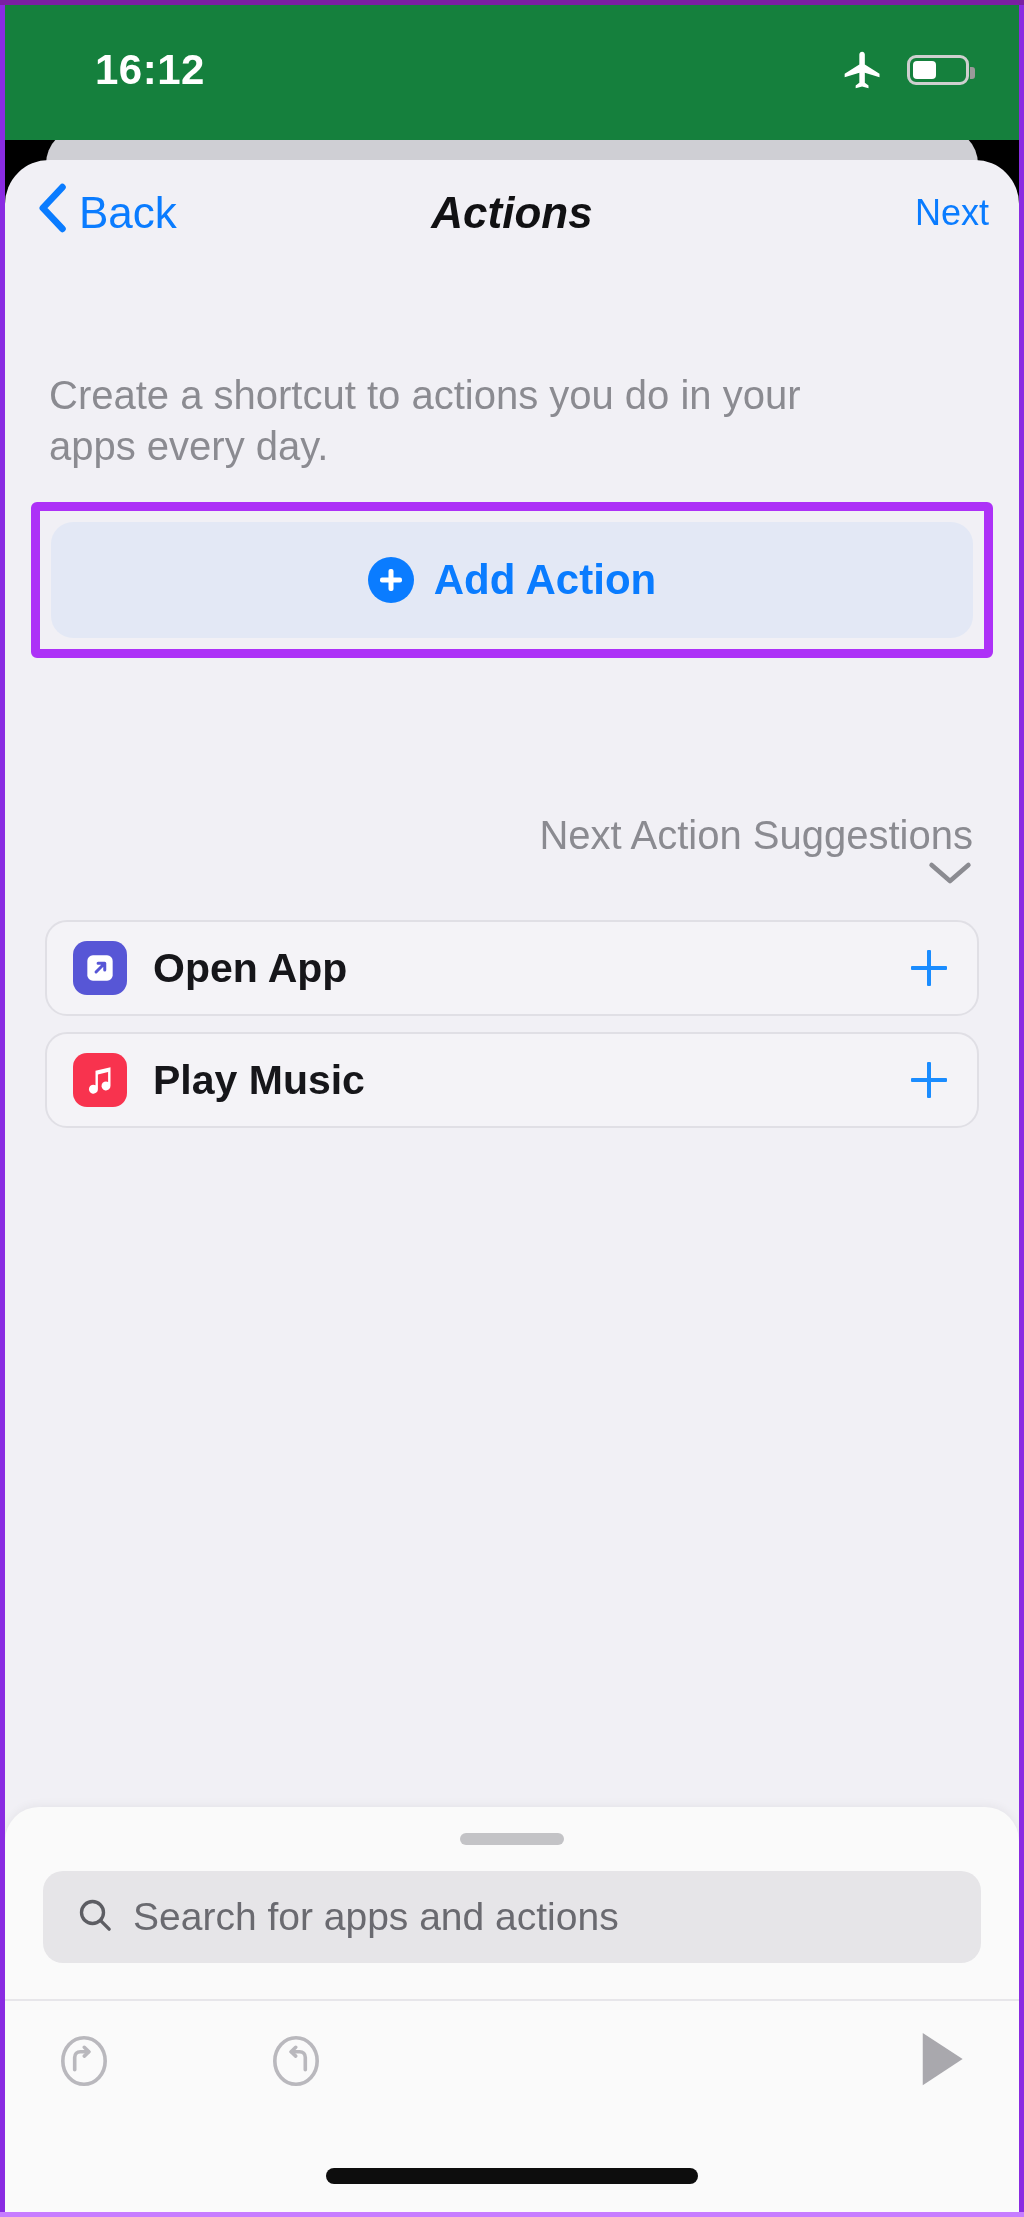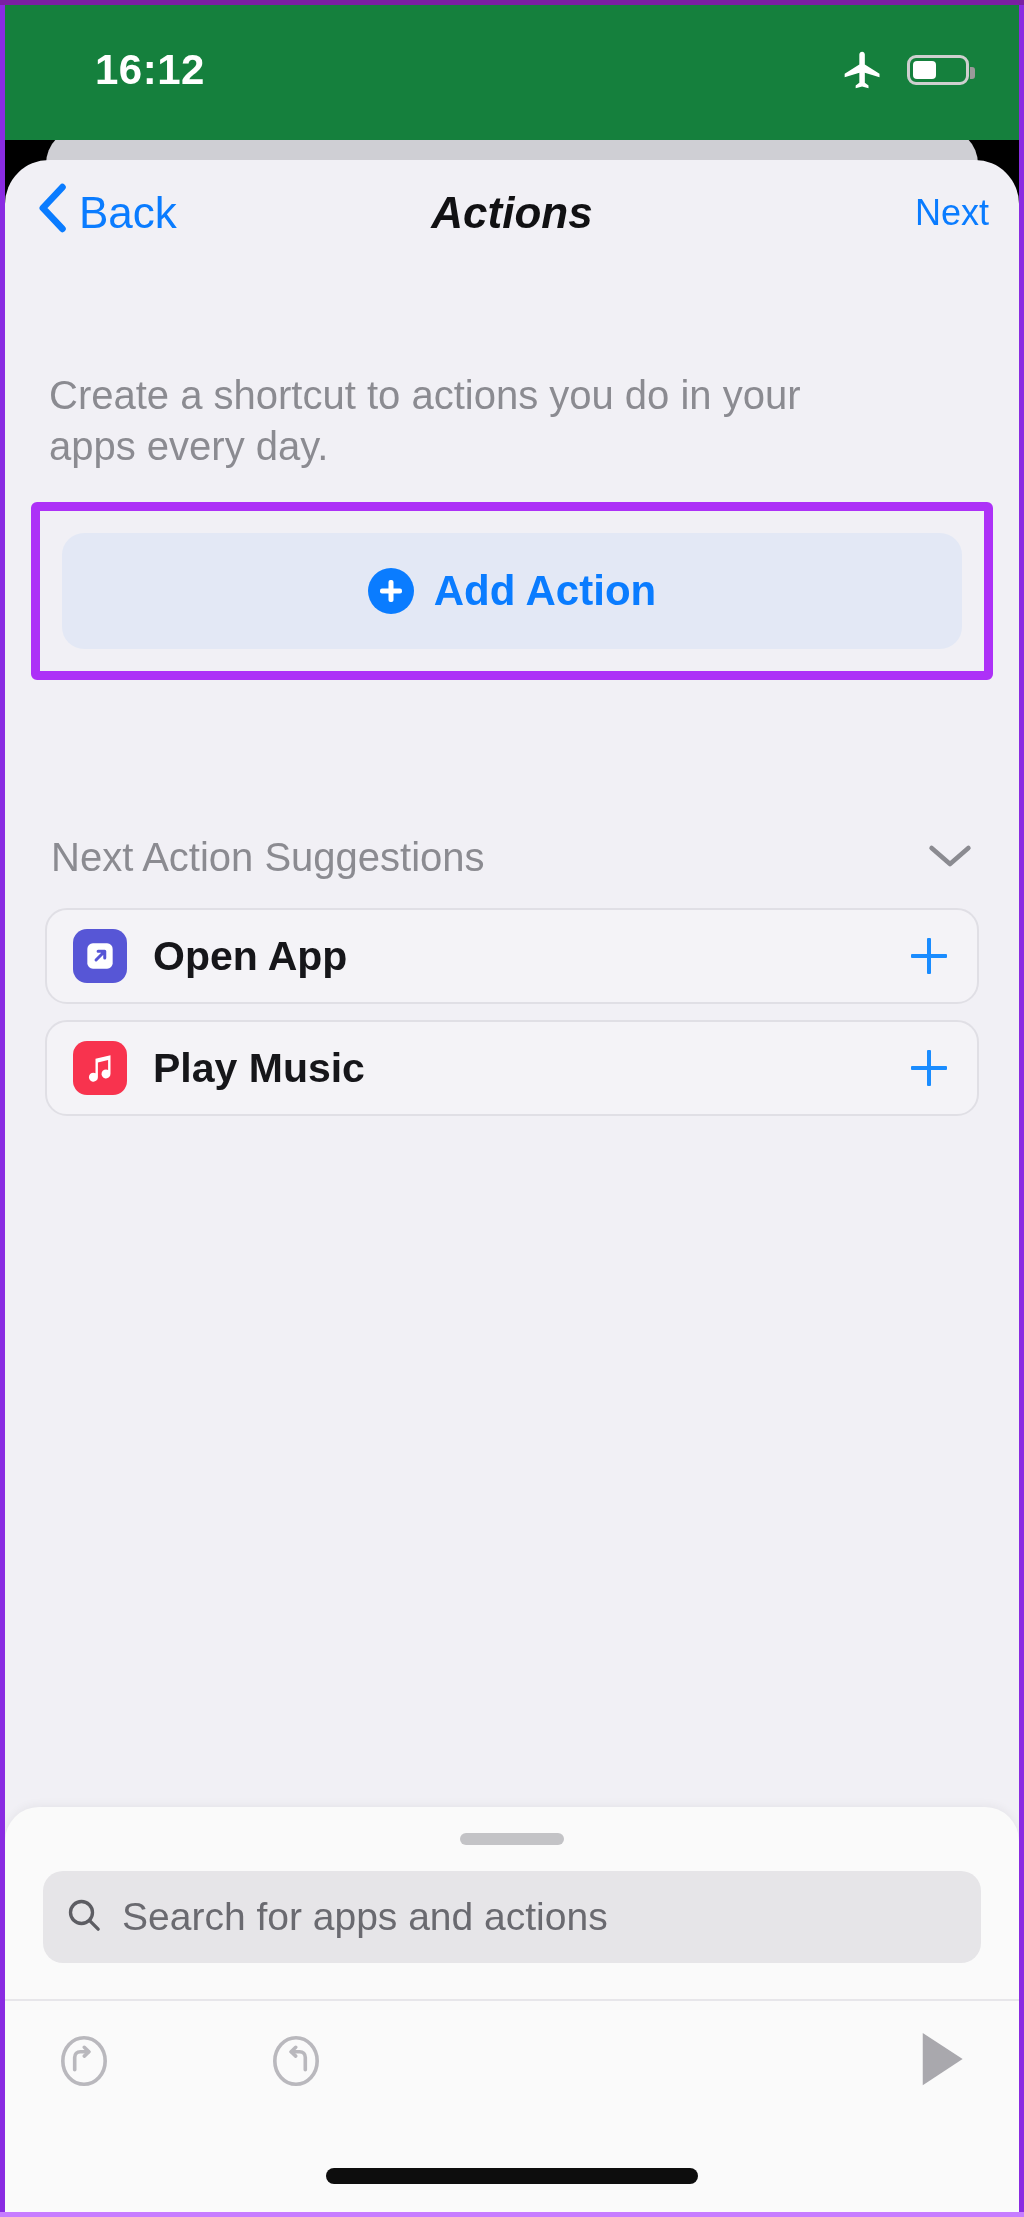--- a/index.html
+++ b/index.html
@@ -166,21 +166,21 @@
     color: #8b8b91;
     font-weight: 400;
     max-width: 820px;
   }
 
   
   .highlight-box {
     margin: 30px 26px 0 26px;
     border: 9px solid #ad31f7;
     border-radius: 6px;
-    padding: 22px;
+    padding: 11px;
     background: transparent;
   }
   .add-action-btn {
     width: 100%;
     height: 116px;
     background: #e3e8f5;
     border-radius: 22px;
     display: flex;
     align-items: center;
     justify-content: center;
@@ -216,24 +216,25 @@
   .add-action-label {
     font-size: 42px;
     font-weight: 700;
     color: #0a7cff;
     font-family: "Liberation Sans", sans-serif;
   }
 
   
   .suggestions-header {
     display: flex;
-    align-items: center;
+    align-items: flex-end;
     justify-content: space-between;
     margin: 155px 46px 0 46px;
     cursor: pointer;
+    flex-direction: column;
   }
   .suggestions-title {
     font-size: 40px;
     color: #8b8b91;
     font-weight: 400;
   }
   .chev-down { display: block; }
 
   .suggestion-list {
     margin: 28px 40px 0 40px;
@@ -312,21 +313,21 @@
     margin: 26px auto 0 auto;
     cursor: grab;
   }
   .search-wrap {
     margin: 26px 38px 0 38px;
     height: 92px;
     background: #e6e5e8;
     border-radius: 20px;
     display: flex;
     align-items: center;
-    padding: 0 21px;
+    padding: 0 32px;
     cursor: text;
   }
   .search-icon { flex: none; display: block; margin-right: 18px; }
   .search-input {
     border: none;
     background: transparent;
     outline: none;
     font-size: 39px;
     color: #5d5d63;
     font-family: "Liberation Sans", sans-serif;

